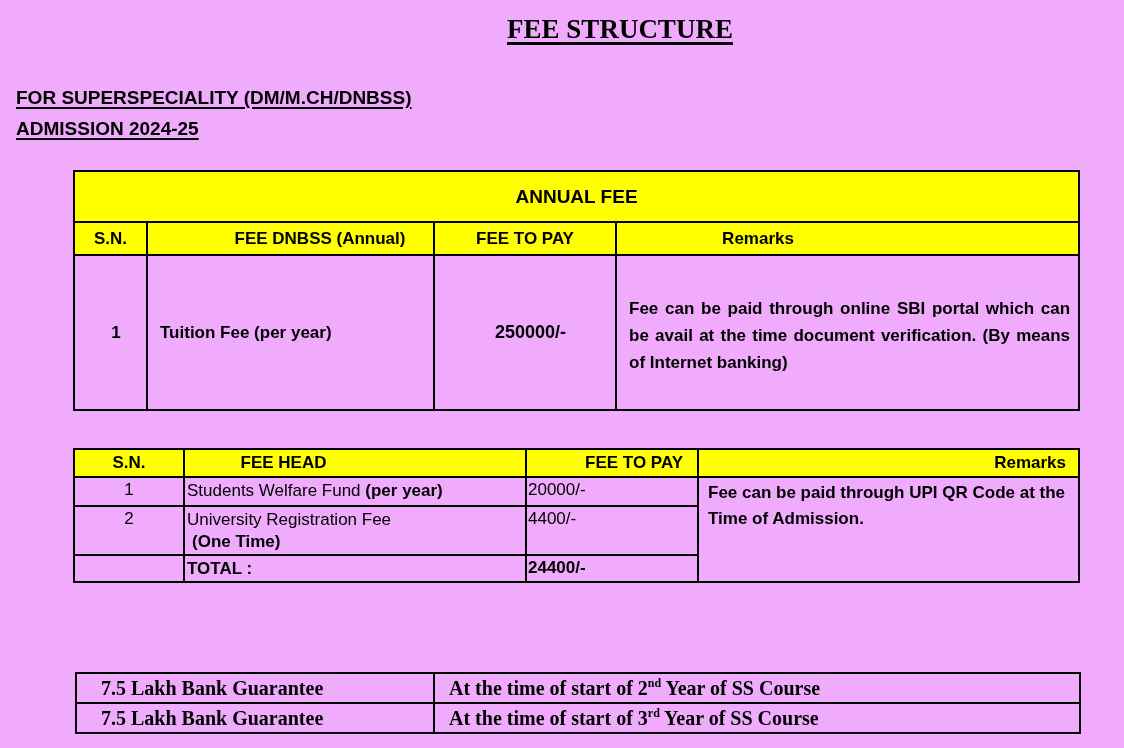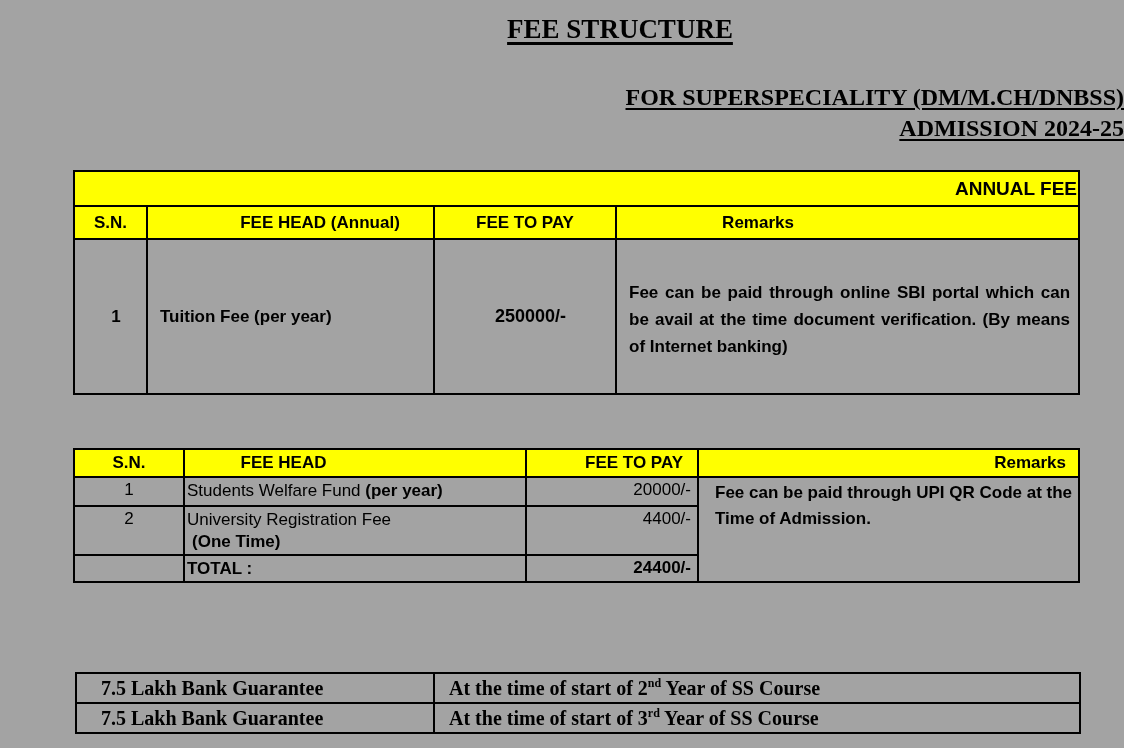--- a/index.html
+++ b/index.html
@@ -1,54 +1,54 @@
 <!DOCTYPE html>
 <html><head>
 <meta charset="utf-8">
 <style>
   html,body{margin:0;padding:0;background:#ffffff;}
-  #page{position:relative;width:1124px;height:748px;background:#a3a3a3;overflow:hidden;
+  #page{position:relative;width:1124px;height:748px;background:#f0abfc;overflow:hidden;
         font-family:"Liberation Sans",sans-serif;color:#000;}
 
   
   #doc-title{position:absolute;top:14px;left:0;width:1124px;padding-left:116px;box-sizing:border-box;
              text-align:center;font-family:"Liberation Serif",serif;font-weight:bold;font-size:27px;}
   #doc-title span{text-decoration:underline;text-decoration-thickness:2.5px;text-underline-offset:4px;}
   #doc-subtitle{position:absolute;top:82px;left:0;width:1124px;padding-left:16px;box-sizing:border-box;
-                text-align:right;font-family:Liberation Serif, serif;font-weight:bold;font-size:24px;line-height:31px;}
+                text-align:left;font-family:Liberation Sans, sans-serif;font-weight:bold;font-size:19px;line-height:31px;}
   #doc-subtitle span{text-decoration:underline;text-decoration-thickness:2px;text-underline-offset:3px;}
 
   
   table{border-collapse:collapse;table-layout:fixed;}
   td,th{border:2px solid #000;box-sizing:border-box;overflow:hidden;}
 
   
   #annual-table{position:absolute;left:73px;top:170px;width:1005px;font-size:17px;}
-  #annual-table .caption-row th{height:35px;background:#FFFF00;font-size:19px;font-weight:bold;text-align:right;}
+  #annual-table .caption-row th{height:51px;background:#FFFF00;font-size:19px;font-weight:bold;text-align:center;}
   #annual-table .head-row th{height:33px;background:#FFFF00;font-weight:bold;text-align:center;vertical-align:middle;}
   #annual-table .th-feehead{padding-left:60px;}
   #annual-table .th-remarks{padding-right:180px;}
   #annual-table .body-row td{height:155px;font-weight:bold;vertical-align:middle;padding-left:12px;}
   #annual-table .td-sn{text-align:center;}
   #annual-table .td-feehead{padding-left:14px;border-radius:12px;}
   #annual-table .td-pay{text-align:center;font-size:18px;}
   #annual-table .td-remarks{vertical-align:top;padding:5px 8px 0 9px;text-align:justify;line-height:27px;}
 
   
   #fees-table{position:absolute;left:73px;top:448px;width:1005px;font-size:17px;}
   #fees-table th{background:#FFFF00;font-weight:bold;height:28px;vertical-align:middle;}
   #fees-table .th-sn{text-align:center;}
   #fees-table .th-feehead{text-align:center;padding-right:144px;}
   #fees-table .th-pay{text-align:right;padding-right:14px;}
   #fees-table .th-remarks{text-align:right;padding-right:12px;}
   #fees-table td{vertical-align:top;padding-top:2px;}
   #fees-table .td-sn{text-align:center;}
   #fees-table .td-feehead{padding-left:2px;line-height:22px;}
-  #fees-table .td-pay{text-align:right;padding-right:6px;}
-  #fees-table .td-remarks{font-weight:bold;padding-left:16px;line-height:26px;}
+  #fees-table .td-pay{text-align:left;padding-right:28px;}
+  #fees-table .td-remarks{font-weight:bold;padding-left:9px;line-height:26px;}
   #fees-table .row-1 td{height:29px;}
   #fees-table .row-2 td{height:46px;}
   #fees-table .row-total td{height:26px;font-weight:bold;}
   #fees-table .bold{font-weight:bold;}
   #fees-table .block-suffix{display:block;padding-left:5px;font-weight:bold;}
 
   
   #bg-table{position:absolute;left:75px;top:672px;width:1004px;
             font-family:"Liberation Serif",serif;font-weight:bold;font-size:20px;}
   #bg-table td{height:30px;vertical-align:middle;}
@@ -80,21 +80,21 @@
         <col style="width:287px">
         <col style="width:182px">
         <col style="width:463px">
     </colgroup>
     <tbody>
         <tr class="caption-row">
       <th colspan="4">ANNUAL FEE</th>
     </tr>
     <tr class="head-row">
       <th class="th-sn">S.N.</th>
-      <th class="th-feehead">FEE HEAD (Annual)</th>
+      <th class="th-feehead">FEE DNBSS (Annual)</th>
       <th class="th-pay">FEE TO PAY</th>
       <th class="th-remarks">Remarks</th>
     </tr>
     <tr class="body-row">
       <td class="td-sn">1</td>
       <td class="td-feehead">Tuition Fee (per year)</td>
       <td class="td-pay">250000/-</td>
       <td class="td-remarks">Fee can be paid through online SBI portal which can be avail at the time document verification. (By means of Internet banking)</td>
     </tr>
   </tbody>

